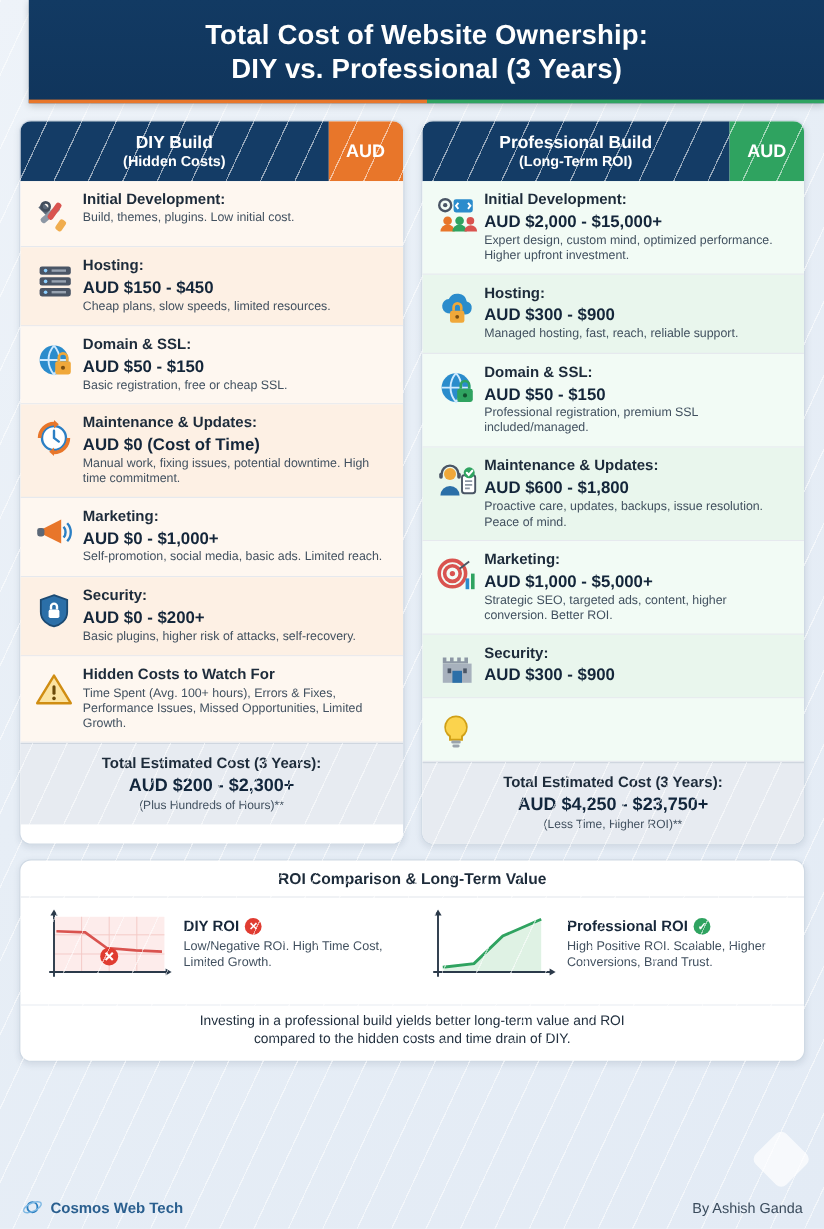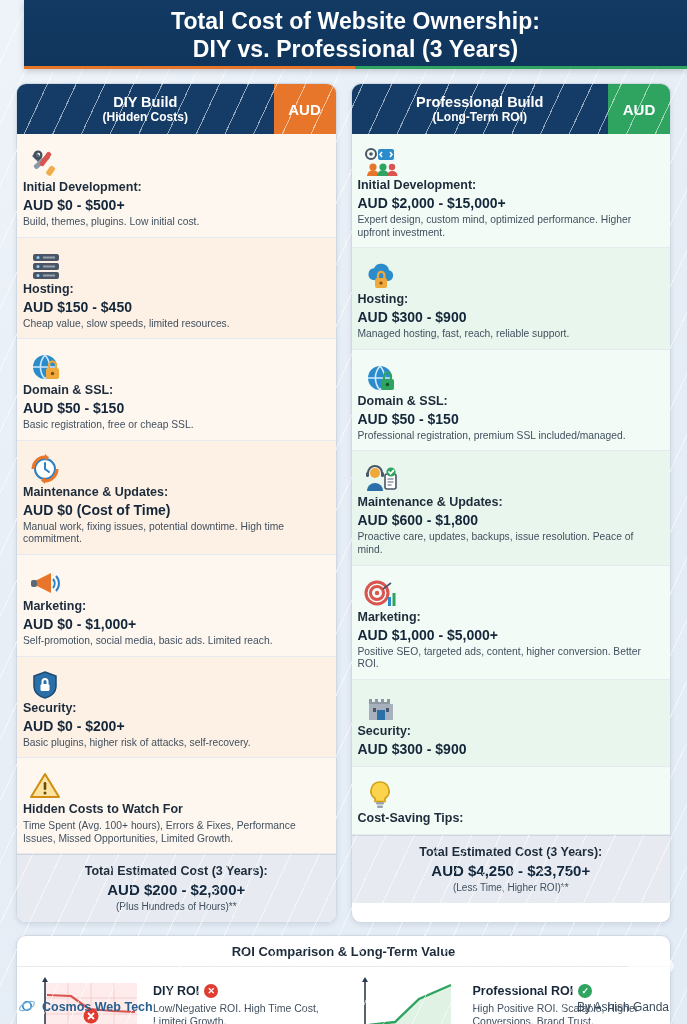--- a/index.html
+++ b/index.html
@@ -24,21 +24,21 @@
   .bg-lines {
     position: absolute;
     inset: 0;
     background-image:
       repeating-linear-gradient(115deg, rgba(255,255,255,0.55) 0px, rgba(255,255,255,0.55) 1px, rgba(255,255,255,0) 1px, rgba(255,255,255,0) 26px);
     pointer-events: none;
   }
   
   .header {
     position: relative;
-    height: 69px;
+    height: 86px;
     background: linear-gradient(180deg, #123a63 0%, #10355c 100%);
     display: flex;
     align-items: center;
     justify-content: center;
     flex-direction: column;
     box-shadow: 0 2px 6px rgba(0,0,0,0.18);
     margin-left: 24px;
   }
   .header h1 {
     margin: 0;
@@ -110,21 +110,20 @@
   .diy .col-head .cur { background: #e8762a; }
   .pro .col-head .title { background: #143c66; }
   .pro .col-head .cur { background: #2fa360; }
 
   .row {
     display: flex;
     align-items: flex-start;
     padding: 8px 9px 8px 6px;
     border-bottom: 1px solid #e6e9ee;
     position: relative;
-    flex-direction: column;
   }
   .diy .row:nth-child(odd) { background: #fdf0e4; }
   .diy .row:nth-child(even) { background: #fef7f0; }
   .pro .row:nth-child(odd) { background: #e9f6ed; }
   .pro .row:nth-child(even) { background: #f2fbf5; }
 
   .row .ico {
     width: 46px;
     min-width: 46px;
     display: flex;
@@ -311,21 +310,20 @@
           <svg width="36" height="34" viewBox="0 0 36 34">
             <rect x="5" y="20" width="19" height="5" rx="2" transform="rotate(-40 5 20)" fill="#8d98a5"></rect>
             <path d="M8 6 l6 6 -4 4 -6 -6 z" fill="#5b6878"></path>
             <rect x="20" y="5" width="5" height="16" rx="2" transform="rotate(35 20 5)" fill="#d9534f"></rect>
             <rect x="23" y="19" width="6" height="10" rx="2" transform="rotate(35 23 19)" fill="#f0ad4e"></rect>
             <circle cx="10" cy="9" r="3.4" fill="none" stroke="#434e5c" stroke-width="2.2"></circle>
           </svg>
         </div>
         <div class="txt">
           <div class="lbl">Initial Development:</div>
-          <div class="amt">AUD $0 - $500+</div>
           <div class="desc">Build, themes, plugins. Low initial cost.</div>
         </div>
       </div>
 
       <div class="row">
         <div class="ico">
           <svg width="34" height="32" viewBox="0 0 34 32">
             <rect x="4" y="4" width="26" height="7" rx="2" fill="#4a5565"></rect>
             <rect x="4" y="13" width="26" height="7" rx="2" fill="#4a5565"></rect>
             <rect x="4" y="22" width="26" height="7" rx="2" fill="#4a5565"></rect>
@@ -333,21 +331,21 @@
             <circle cx="9" cy="16.5" r="1.5" fill="#8fd0ff"></circle>
             <circle cx="9" cy="25.5" r="1.5" fill="#8fd0ff"></circle>
             <rect x="14" y="6.5" width="12" height="2" fill="#97a2b0"></rect>
             <rect x="14" y="15.5" width="12" height="2" fill="#97a2b0"></rect>
             <rect x="14" y="24.5" width="12" height="2" fill="#97a2b0"></rect>
           </svg>
         </div>
         <div class="txt">
           <div class="lbl">Hosting:</div>
           <div class="amt">AUD $150 - $450</div>
-          <div class="desc">Cheap value, slow speeds, limited resources.</div>
+          <div class="desc">Cheap plans, slow speeds, limited resources.</div>
         </div>
       </div>
 
       <div class="row">
         <div class="ico">
           <svg width="34" height="32" viewBox="0 0 34 32">
             <circle cx="16" cy="16" r="12" fill="#2b8ccc"></circle>
             <path d="M4 16 h24 M16 4 a18 18 0 0 1 0 24 a18 18 0 0 1 0 -24" fill="none" stroke="#cfeaff" stroke-width="1.6"></path>
             <rect x="17" y="17" width="13" height="11" rx="2" fill="#f0a83a"></rect>
             <path d="M20 17 v-3 a3.5 3.5 0 0 1 7 0 v3" fill="none" stroke="#f0a83a" stroke-width="2.2"></path>
@@ -523,21 +521,21 @@
             <circle cx="14" cy="15" r="6.5" fill="none" stroke="#d9534f" stroke-width="3"></circle>
             <circle cx="14" cy="15" r="2.2" fill="#d9534f"></circle>
             <rect x="25" y="19" width="3" height="9" fill="#2b8ccc"></rect>
             <rect x="29.5" y="15" width="3" height="13" fill="#2fa360"></rect>
             <path d="M20 11 l8 -6" stroke="#4a5565" stroke-width="1.6"></path>
           </svg>
         </div>
         <div class="txt">
           <div class="lbl">Marketing:</div>
           <div class="amt">AUD $1,000 - $5,000+</div>
-          <div class="desc">Positive SEO, targeted ads, content, higher conversion. Better ROI.</div>
+          <div class="desc">Strategic SEO, targeted ads, content, higher conversion. Better ROI.</div>
         </div>
       </div>
 
       <div class="row">
         <div class="ico">
           <svg width="34" height="32" viewBox="0 0 34 32">
             <path d="M5 12 v-5 h3 v3 h3 v-3 h3 v3 h3 v-3 h3 v3 h3 v-3 h3 v5 z" fill="#8d98a5"></path>
             <rect x="5" y="12" width="24" height="16" fill="#a7b1bd"></rect>
             <rect x="13" y="18" width="8" height="10" fill="#2b6fa8"></rect>
             <rect x="9" y="16" width="3" height="4" fill="#4a5565"></rect>
@@ -552,21 +550,20 @@
 
       <div class="row note">
         <div class="ico">
           <svg width="34" height="32" viewBox="0 0 34 32">
             <path d="M16 3 a9 9 0 0 1 5 16.5 v3 h-10 v-3 A9 9 0 0 1 16 3 z" fill="#fbd34d" stroke="#d0a017" stroke-width="1.6"></path>
             <rect x="12" y="23" width="8" height="2.6" rx="1.3" fill="#9aa3ad"></rect>
             <rect x="13" y="26.5" width="6" height="2.4" rx="1.2" fill="#9aa3ad"></rect>
           </svg>
         </div>
         <div class="txt">
-          <div class="lbl">Cost-Saving Tips:</div>
         </div>
       </div>
 
       <div class="total">
         <div class="tl">Total Estimated Cost (3 Years):</div>
         <div class="tv">AUD $4,250 - $23,750+</div>
         <div class="ts">(Less Time, Higher ROI)**</div>
       </div>
     </div>
   </div>

